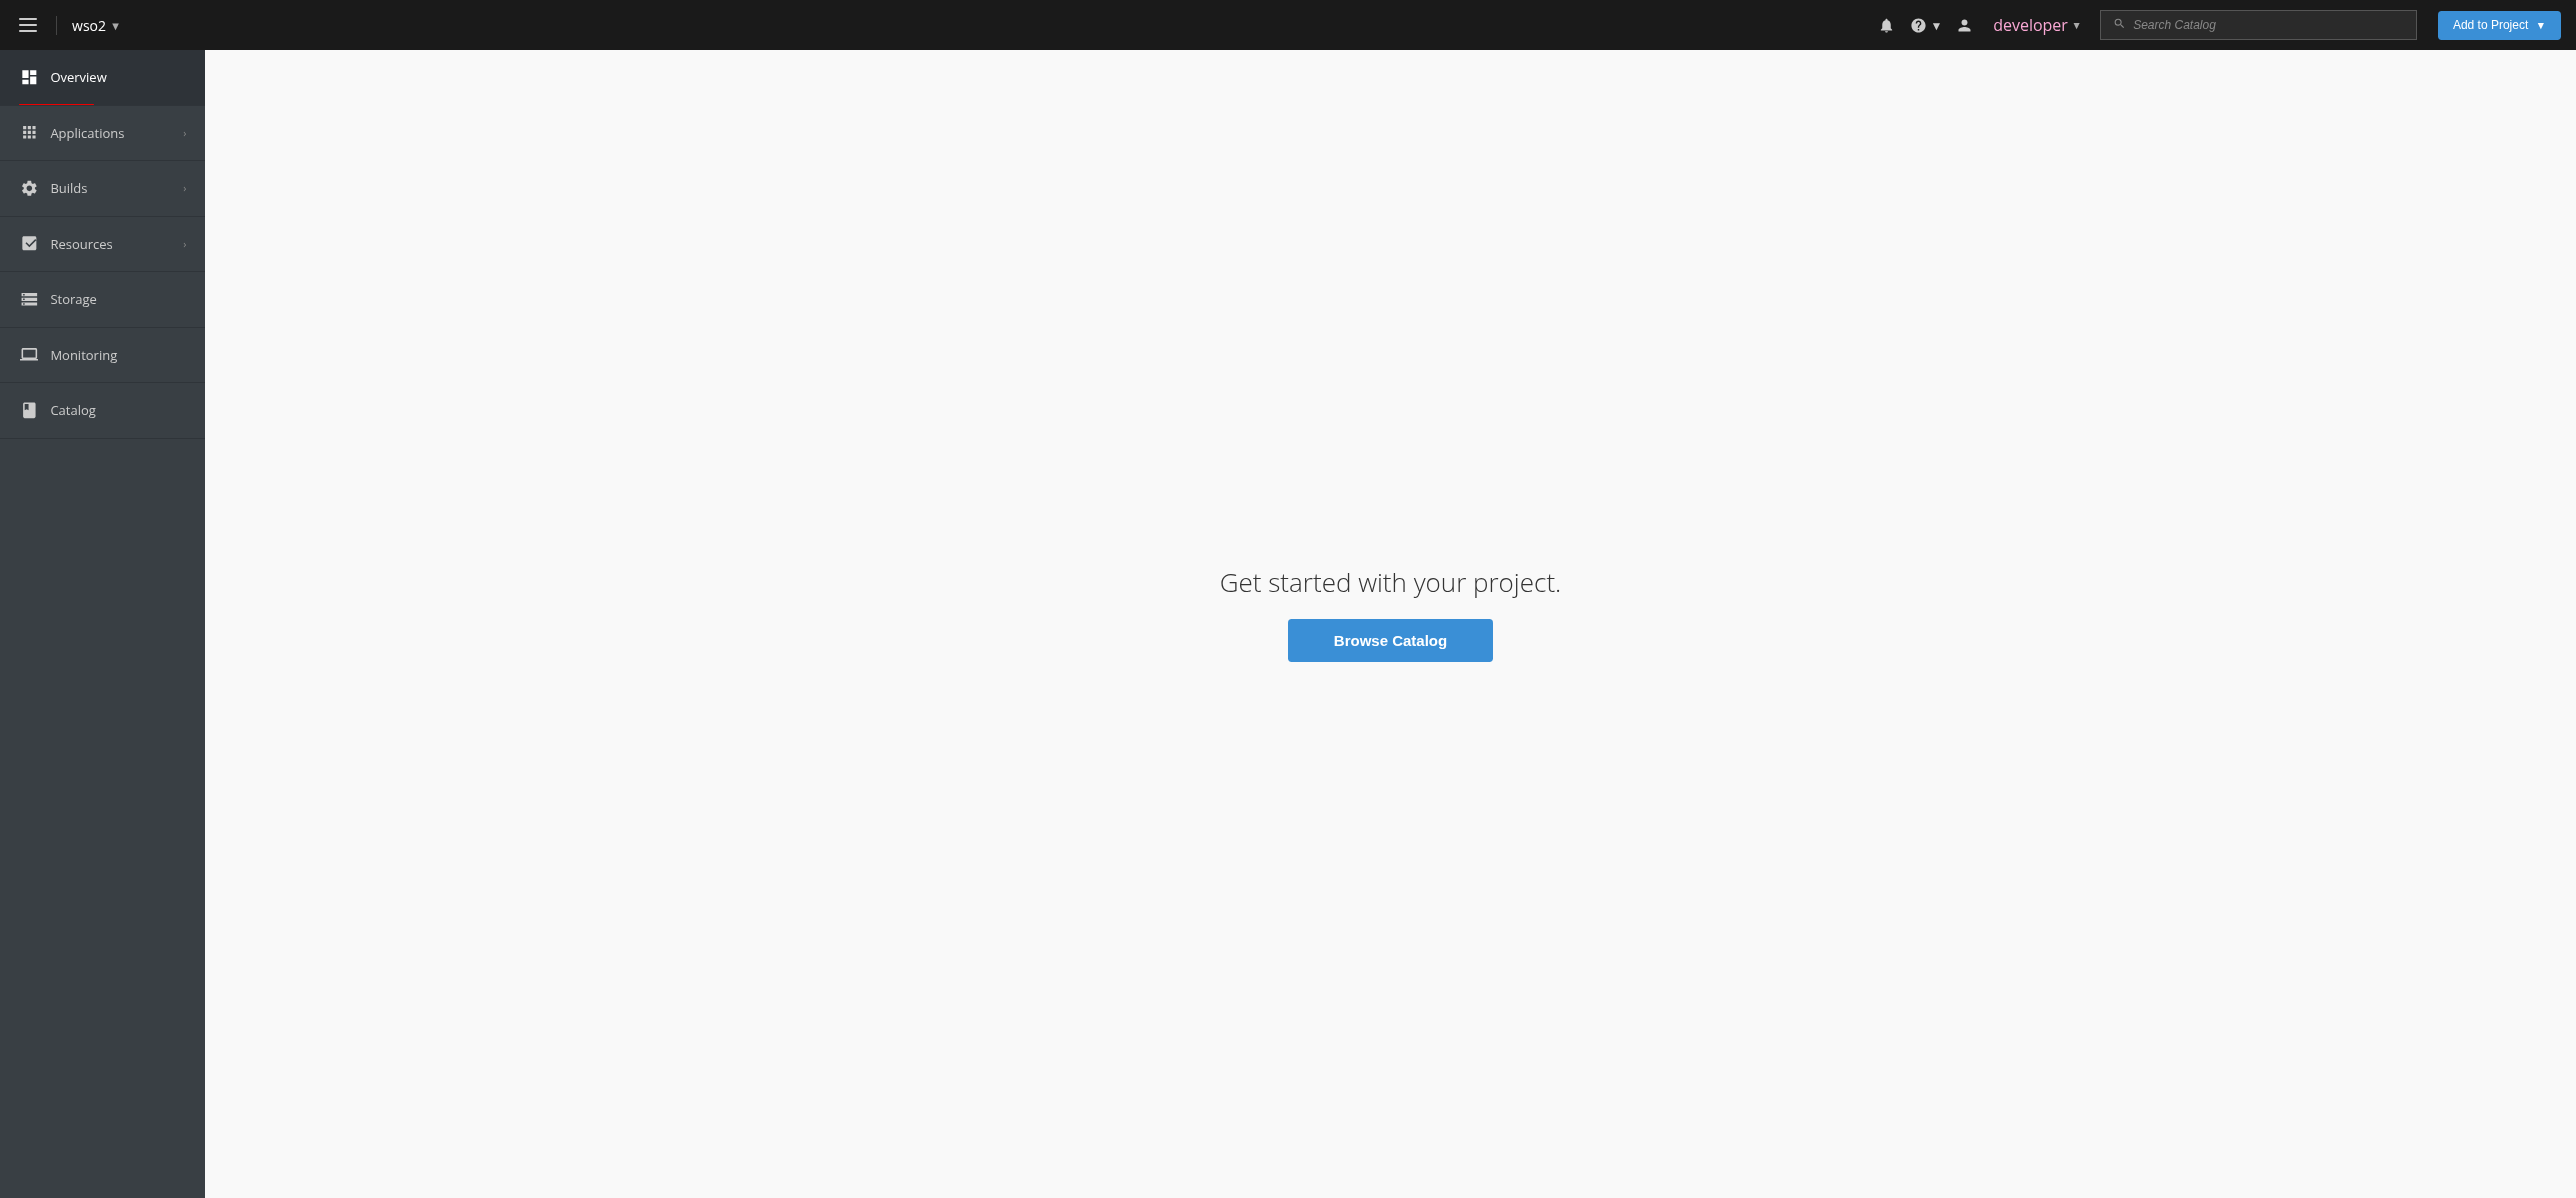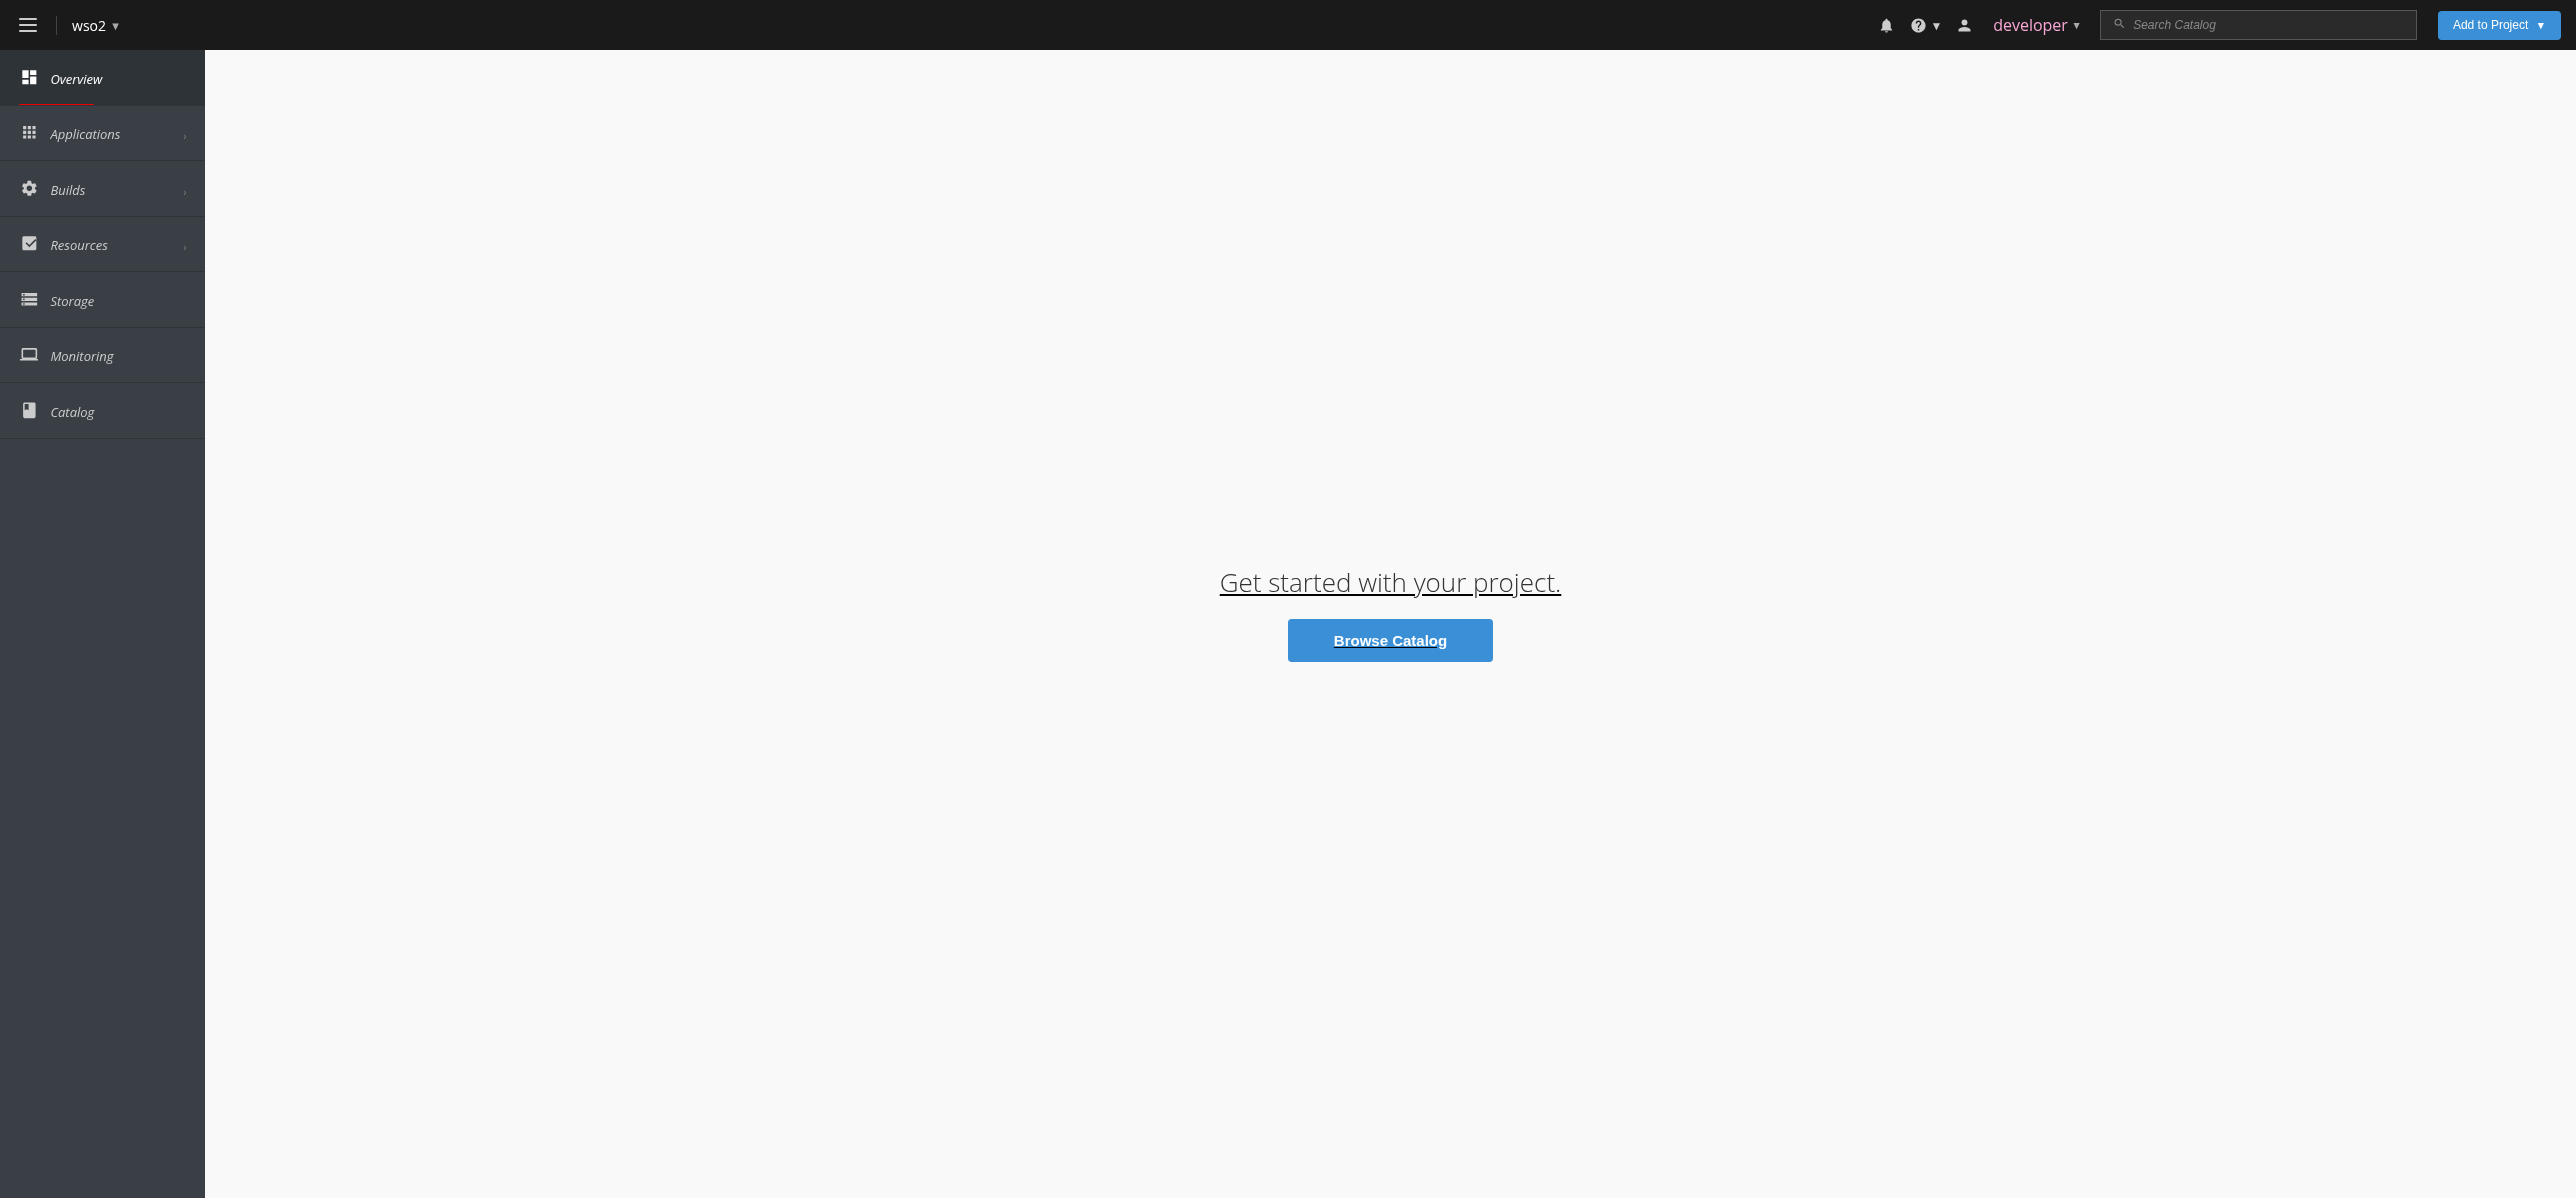--- a/index.html
+++ b/index.html
@@ -108,29 +108,28 @@
       width: 205px;
       background: #393f44;
       flex-shrink: 0;
       display: flex;
       flex-direction: column;
       overflow-y: auto;
     }
 
     .sidebar-item {
       display: flex;
-      align-items: flex-end;
+      align-items: center;
       padding: 17px 18.7px;
       color: #ccc;
       font-size: 13px;
       cursor: pointer;
       border-bottom: 0.9px solid #2f3439;
       position: relative;
       gap: 11.2px;
-      font-style: italic;
     }
     .sidebar-item.active {
       background: #2e3338;
       color: #fff;
     }
     .sidebar-item.active::after {
       content: '';
       position: absolute;
       bottom: -0.9px;
       left: 18.7px;
@@ -162,21 +161,20 @@
       background: #f9f9f9;
       display: flex;
       align-items: center;
       justify-content: center;
       padding: 37px;
     }
 
     .welcome-card {
       text-align: center;
       max-width: 635px;
-      text-decoration: underline;
     }
 
     .welcome-card h1 {
       font-size: 26px;
       font-weight: 300;
       color: #333;
       margin-bottom: 18.7px;
     }
 
     .welcome-card p {

